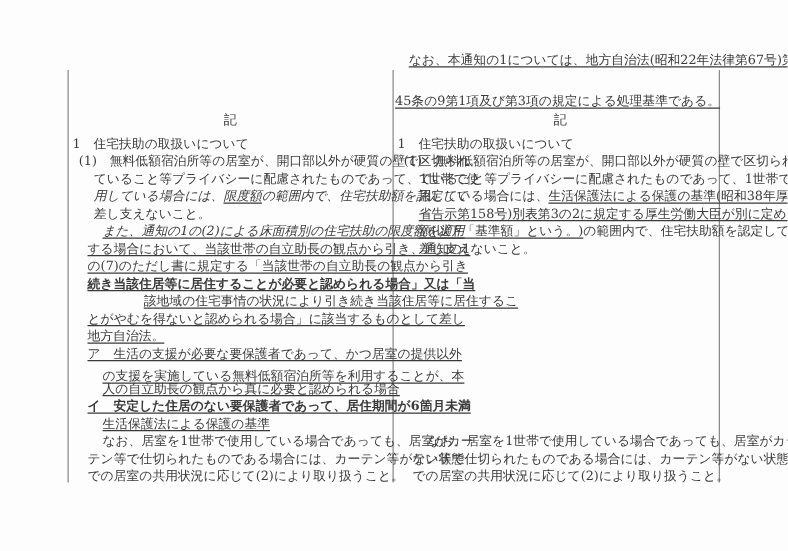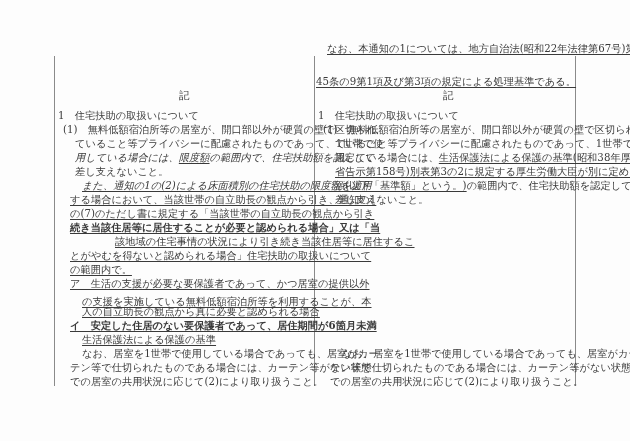--- a/index.html
+++ b/index.html
@@ -32,22 +32,22 @@
     </div>
     <div class="ln" style="left:17px; top:56px;">差し支えないこと。</div>
   </div>
 
   <div class="col u" style="left:70px; top:179px;">
     <div class="ln u" style="left:12px; top:0;font-style:italic;">また、通知の1の(2)による床面積別の住宅扶助の限度額を適用</div>
     <div class="ln u" style="left:0; top:14px;">する場合において、当該世帯の自立助長の観点から引き、通知の1</div>
     <div class="ln u" style="left:0; top:28px;">の(7)のただし書に規定する「当該世帯の自立助長の観点から引き</div>
     <div class="ln u" style="left:0; top:42px;font-weight:bold;">続き当該住居等に居住することが必要と認められる場合」又は「当</div>
     <div class="ln u" style="left:0; top:56px;margin-left:45px;">該地域の住宅事情の状況により引き続き当該住居等に居住するこ</div>
-    <div class="ln u" style="left:0; top:70px;">とがやむを得ないと認められる場合」住宅扶助の取扱いについて</div>
-    <div class="ln u" style="left:0; top:84px;">の範囲内で。</div>
+    <div class="ln u" style="left:0; top:70px;">とがやむを得ないと認められる場合」に該当するものとして差し</div>
+    <div class="ln u" style="left:0; top:84px;">地方自治法。</div>
 
     <div class="ln u" style="left:0; top:98px;text-decoration:underline;">ア　生活の支援が必要な要保護者であって、かつ居室の提供以外</div>
     <div class="ln u" style="left:12px; top:116px;">の支援を実施している無料低額宿泊所等を利用することが、本</div>
     <div class="ln u" style="left:12px; top:126px;text-align:right;">人の自立助長の観点から真に必要と認められる場合</div>
     <div class="ln u" style="left:0; top:140px;font-weight:bold;">イ　安定した住居のない要保護者であって、居住期間が6箇月未満</div>
     <div class="ln u" style="left:12px; top:154px;">生活保護法による保護の基準</div>
   </div>
 
   <div class="col" style="left:70px; top:347px;">
     <div class="ln" style="left:12px; top:0;">なお、居室を1世帯で使用している場合であっても、居室がカー</div>

